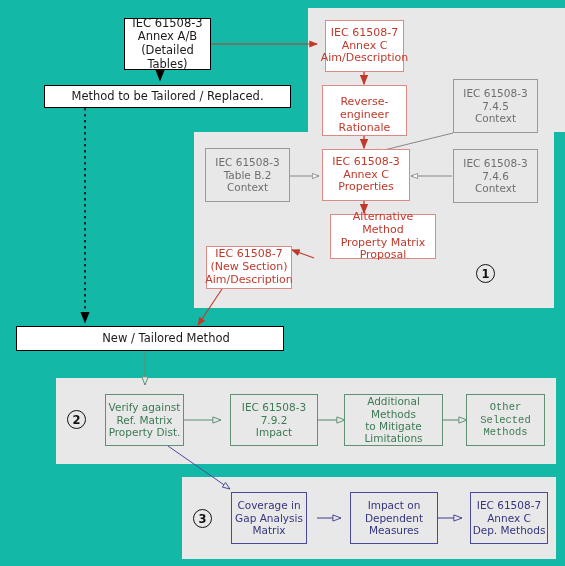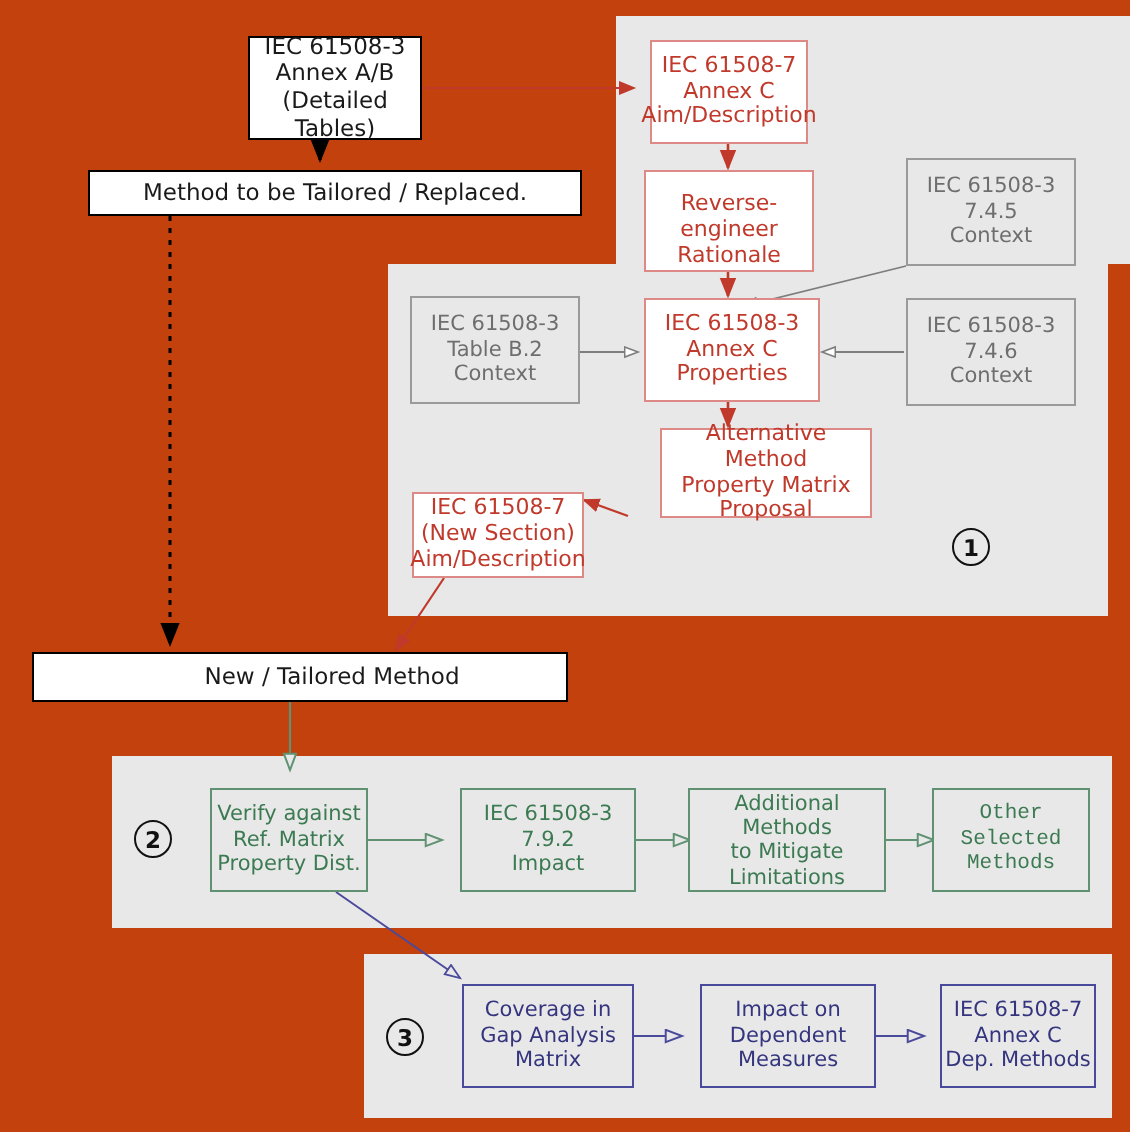--- a/index.html
+++ b/index.html
@@ -7,21 +7,21 @@
     padding: 0;
     background: #ffffff;
   }
   body {
     font-family: "DejaVu Sans", "Liberation Sans", sans-serif;
   }
   #canvas {
     position: relative;
     width: 565px;
     height: 566px;
-    background: #c2410c;
+    background: #14b8a6;
     overflow: hidden;
   }
   svg.layer {
     position: absolute;
     left: 0;
     top: 0;
     width: 565px;
     height: 566px;
     pointer-events: none;
   }
@@ -225,33 +225,33 @@
 Ref. Matrix
 Property Dist.</span>
   </div>
 
   <div class="node n-green" style="left:230px; top:394px; width:88px; height:52px;">
     <span class="lbl">IEC 61508-3
 7.9.2
 Impact</span>
   </div>
 
-  <div class="node n-green" style="left:344px; top:394px; width:99px; height:52px;align-items:flex-end;">
+  <div class="node n-green" style="left:344px; top:394px; width:99px; height:52px;">
     <span class="lbl">Additional Methods
 to Mitigate
 Limitations</span>
   </div>
 
   <div class="node n-green" style="left:466px; top:394px; width:79px; height:52px;font-family:Liberation Mono, monospace;">
     <span class="lbl">Other
 Selected
 Methods</span>
   </div>
 
-  <div class="node n-blue" style="left:231px; top:492px; width:86px; height:52px;">
+  <div class="node n-blue" style="left:231px; top:492px; width:76px; height:52px;">
     <span class="lbl">Coverage in
 Gap Analysis
 Matrix</span>
   </div>
 
   <div class="node n-blue" style="left:350px; top:492px; width:88px; height:52px;">
     <span class="lbl">Impact on
 Dependent
 Measures</span>
   </div>

